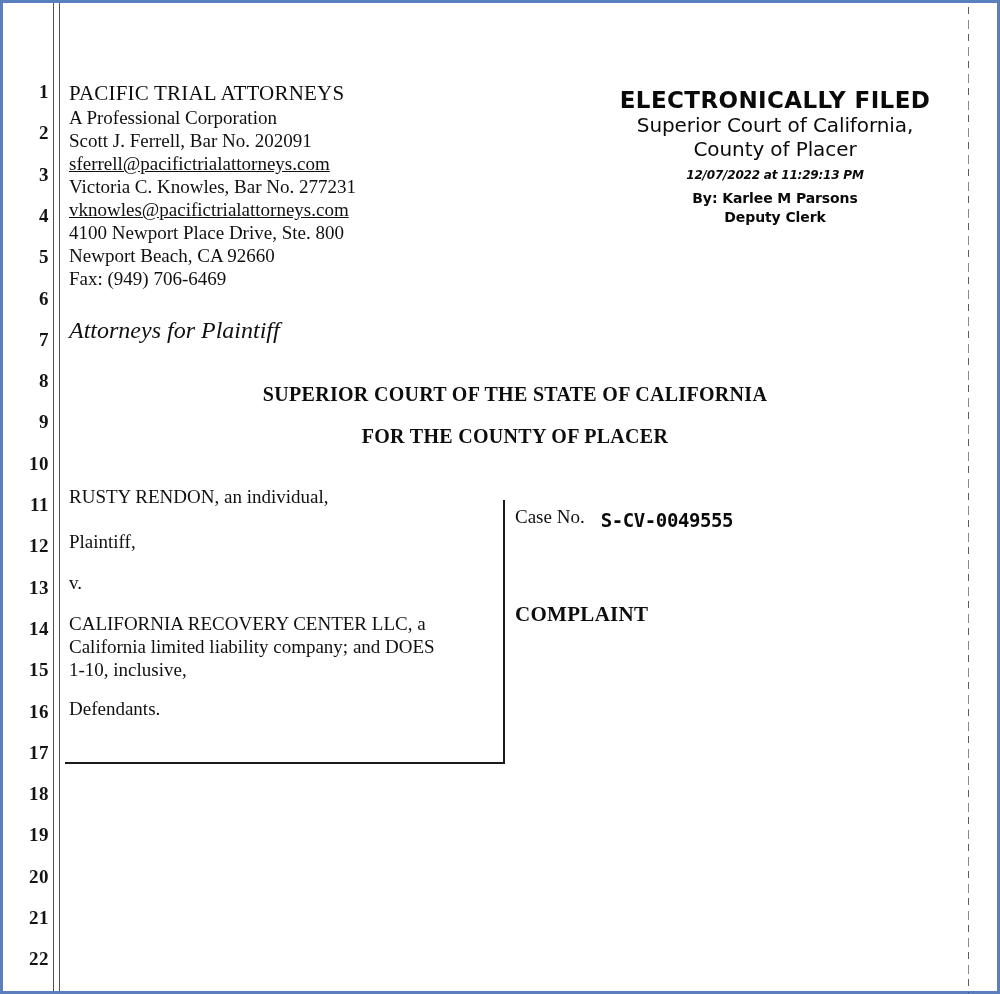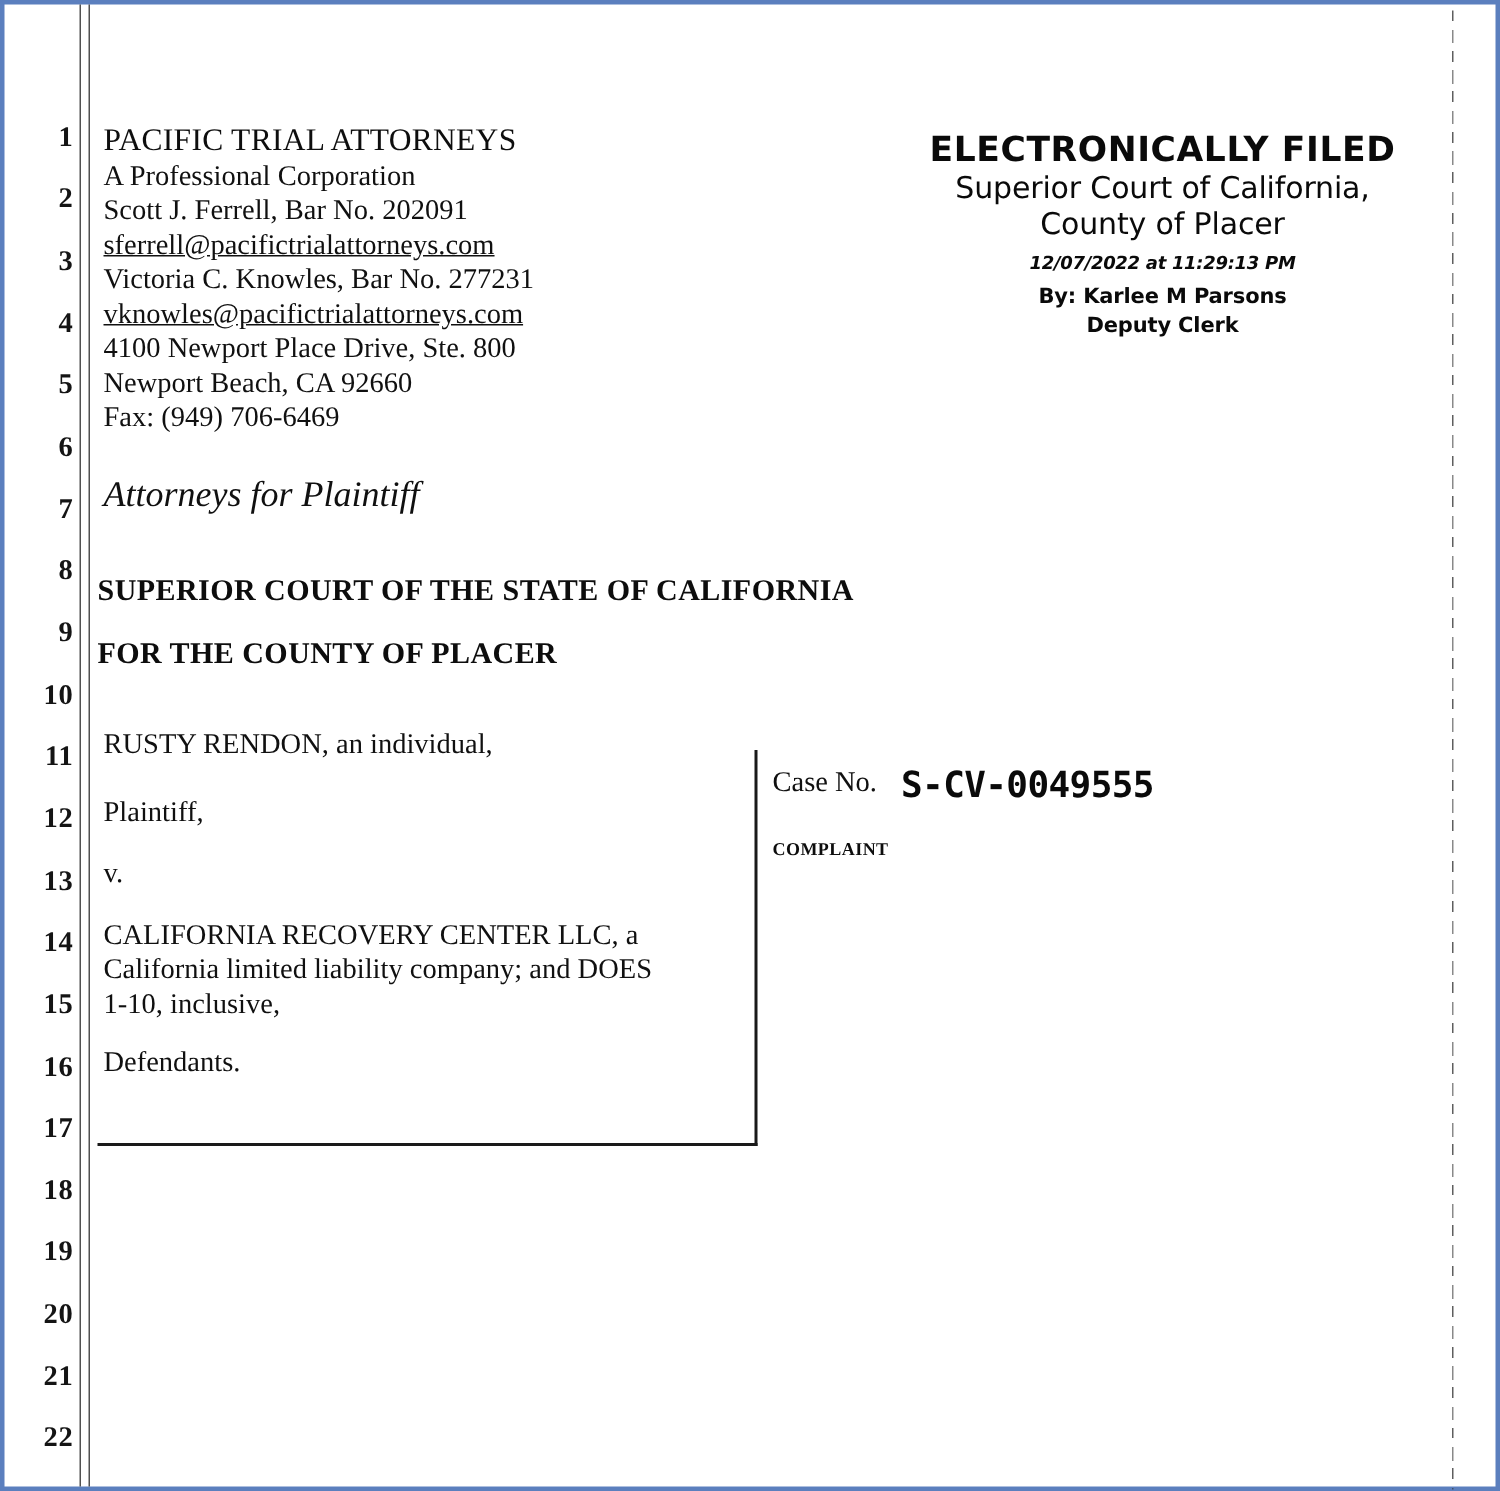--- a/index.html
+++ b/index.html
@@ -149,20 +149,21 @@
     font-weight: 700;
     line-height: 19px;
     letter-spacing: -.1px;
   }
 
   
   .court-heading {
     position: absolute;
     left: 0;
     right: 22px;
+    text-align: center;
     font-family: "Liberation Serif", serif;
     font-weight: 700;
     font-size: 20px;
     letter-spacing: .3px;
     color: #0d0d0d;
   }
   #court-heading-state { top: 380px; }
   #court-heading-county { top: 422px; }
 
   
@@ -201,34 +202,34 @@
   #caption-right .case-no-row {
     display: flex;
     align-items: baseline;
   }
   #caption-right .case-no-label {
     font-size: 19px;
     color: #101010;
   }
   #caption-right .case-no-value {
     font-family: "DejaVu Sans Mono", monospace;
-    font-size: 24px;
+    font-size: 19px;
     font-weight: 700;
     letter-spacing: -.4px;
     color: #0a0a0a;
     margin-left: 16px;
     position: relative;
     top: 4px;
     text-align: center;
   }
   #caption-right .doc-title {
-    margin-top: 26px;
+    margin-top: 74px;
     font-family: "Liberation Serif", serif;
     font-weight: 700;
-    font-size: 12px;
+    font-size: 21px;
     letter-spacing: .3px;
     color: #0d0d0d;
   }
 </style>
 </head>
 <body>
 
 <div id="page-frame" style="border-color: rgb(91, 127, 190);">
 
   <div class="pleading-rule r1"></div>

